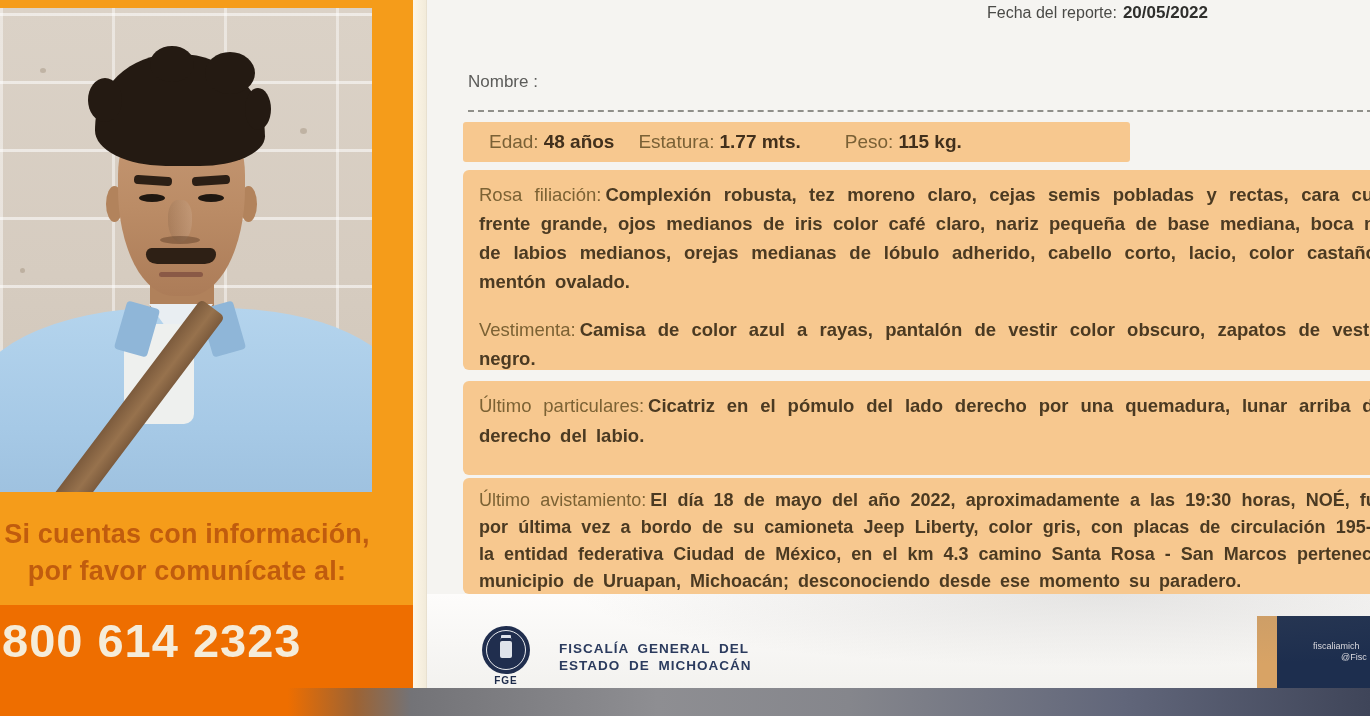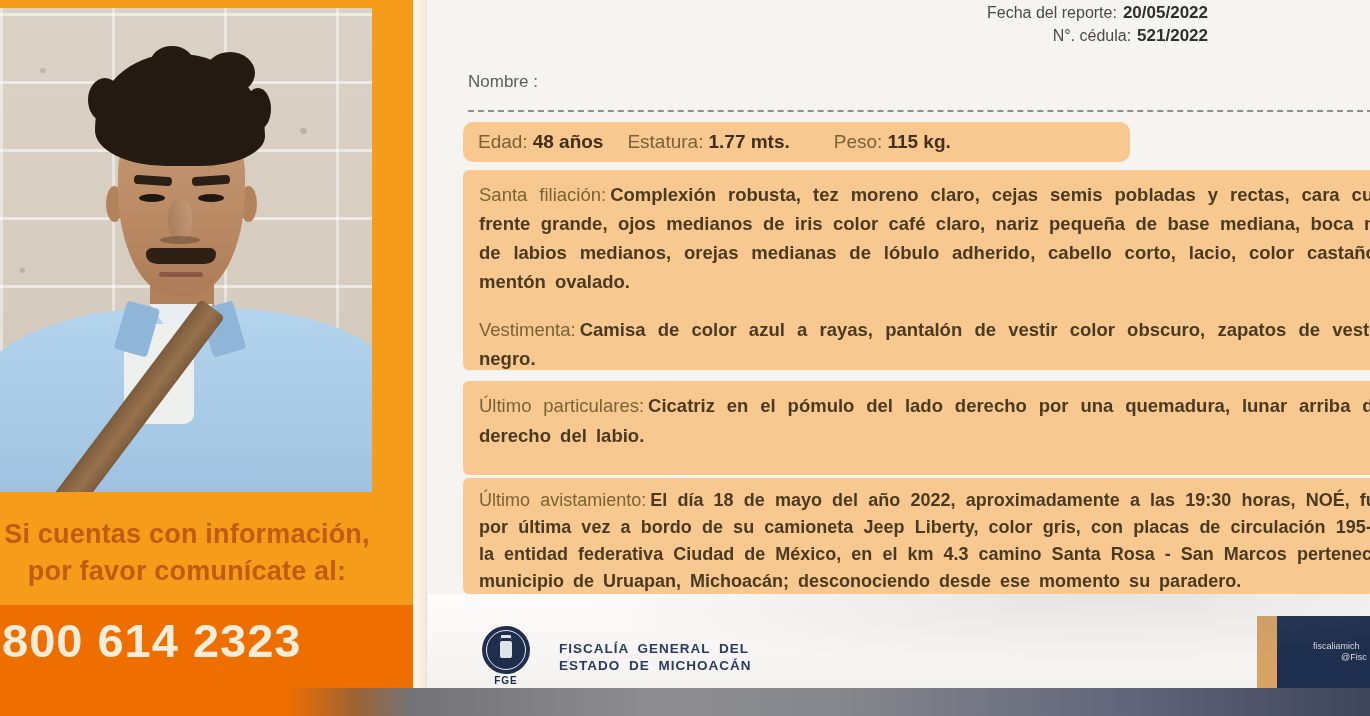--- a/index.html
+++ b/index.html
@@ -66,21 +66,21 @@
               background:linear-gradient(90deg,#fdf6e7, #f2ebda); border-right:1px solid #e8e0cf; }
   .report-meta { position:absolute; right:22px; top:1px; text-align:right; font-size:16px;
                  color:#4a4a47; line-height:23px; }
   .report-meta b { font-size:17px; color:#2f2f2d; margin-left:6px; }
   .name-row { position:absolute; left:55px; top:72px; display:flex; align-items:baseline; gap:12px; white-space:nowrap; }
   .name-label { font-size:17px; color:#5c5c5a; }
   .name-value { font-size:31px; font-weight:800; color:#151515; letter-spacing:.5px; }
   .dashed { position:absolute; left:55px; top:110px; width:905px; border-bottom:2px dashed #90908a; }
 
   .stats-bar { position:absolute; left:50px; top:122px; width:667px; height:40px; background:#f7c88f;
-               border-radius:10px; padding-left:15px; line-height:40px; font-size:19px; white-space:nowrap; }
+               border-radius:3px; padding-left:26px; line-height:40px; font-size:19px; white-space:nowrap; }
   .stats-bar .lbl { color:#7a6136; font-weight:400; }
   .stats-bar .val { color:#42301c; font-weight:700; margin-left:5px; }
   .gap1 { margin-left:24px; } .gap2 { margin-left:44px; }
 
   .box { position:absolute; left:50px; width:992px; background:#f7c88f; border-radius:6px;
          padding:10px 16px; color:#4b3a22; overflow:hidden; }
   .para { font-size:18.5px; line-height:29px; text-align:justify; font-weight:600; word-spacing:4px; }
   .para .lbl { font-weight:400; color:#7c6234; margin-right:4px; }
   .box1 { top:170px; height:200px; }
   .box1 .para2 { margin-top:19px; }
@@ -176,36 +176,33 @@
     </div>
   </div>
 
   <div class="doc">
     <div class="doc-edge"></div>
 
     <div class="report-meta">
       <div class="meta-line">
         <span>Fecha del reporte:</span><b>20/05/2022</b>
       </div>
-      <div class="meta-line">
-        <span>N°. cédula:</span><b>521/2022</b>
-      </div>
     </div>
 
     <div class="name-row">
       <span class="name-label">Nombre :</span>
     </div>
     <div class="dashed"></div>
 
     <div class="stats-bar">
       <span class="lbl">Edad:</span><span class="val">48 años</span><span class="lbl gap1">Estatura:</span><span class="val">1.77 mts.</span><span class="lbl gap2">Peso:</span><span class="val">115 kg.</span>
     </div>
 
     <div class="box box1">
-      <p class="para"><span class="lbl">Santa filiación:</span><span>Complexión robusta, tez moreno claro, cejas semis pobladas y rectas, cara cuadrada, frente grande, ojos medianos de iris color café claro, nariz pequeña de base mediana, boca mediana de labios medianos, orejas medianas de lóbulo adherido, cabello corto, lacio, color castaño claro, mentón ovalado.</span></p>
+      <p class="para"><span class="lbl">Rosa filiación:</span><span>Complexión robusta, tez moreno claro, cejas semis pobladas y rectas, cara cuadrada, frente grande, ojos medianos de iris color café claro, nariz pequeña de base mediana, boca mediana de labios medianos, orejas medianas de lóbulo adherido, cabello corto, lacio, color castaño claro, mentón ovalado.</span></p>
       <p class="para para2"><span class="lbl">Vestimenta:</span><span>Camisa de color azul a rayas, pantalón de vestir color obscuro, zapatos de vestir color negro.</span></p>
     </div>
 
     <div class="box box2">
       <p class="para"><span class="lbl">Último particulares:</span><span>Cicatriz en el pómulo del lado derecho por una quemadura, lunar arriba del lado derecho del labio.</span></p>
     </div>
 
     <div class="box box3">
       <p class="para"><span class="lbl">Último avistamiento:</span><span>El día 18 de mayo del año 2022, aproximadamente a las 19:30 horas, NOÉ, fue visto por última vez a bordo de su camioneta Jeep Liberty, color gris, con placas de circulación 195-XKZ de la entidad federativa Ciudad de México, en el km 4.3 camino Santa Rosa - San Marcos perteneciente al municipio de Uruapan, Michoacán; desconociendo desde ese momento su paradero.</span></p>
     </div>

